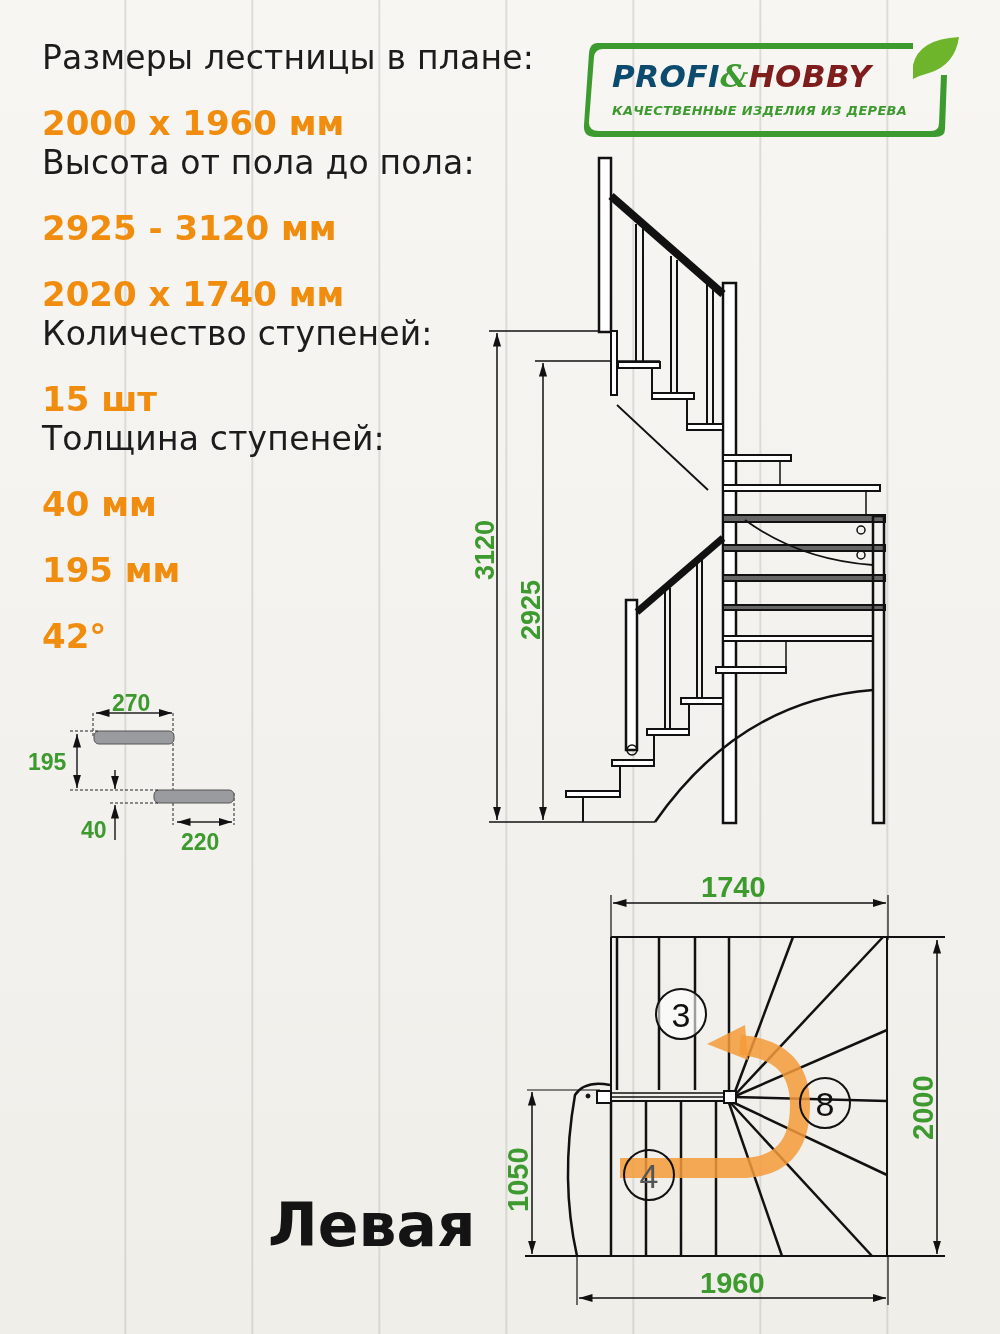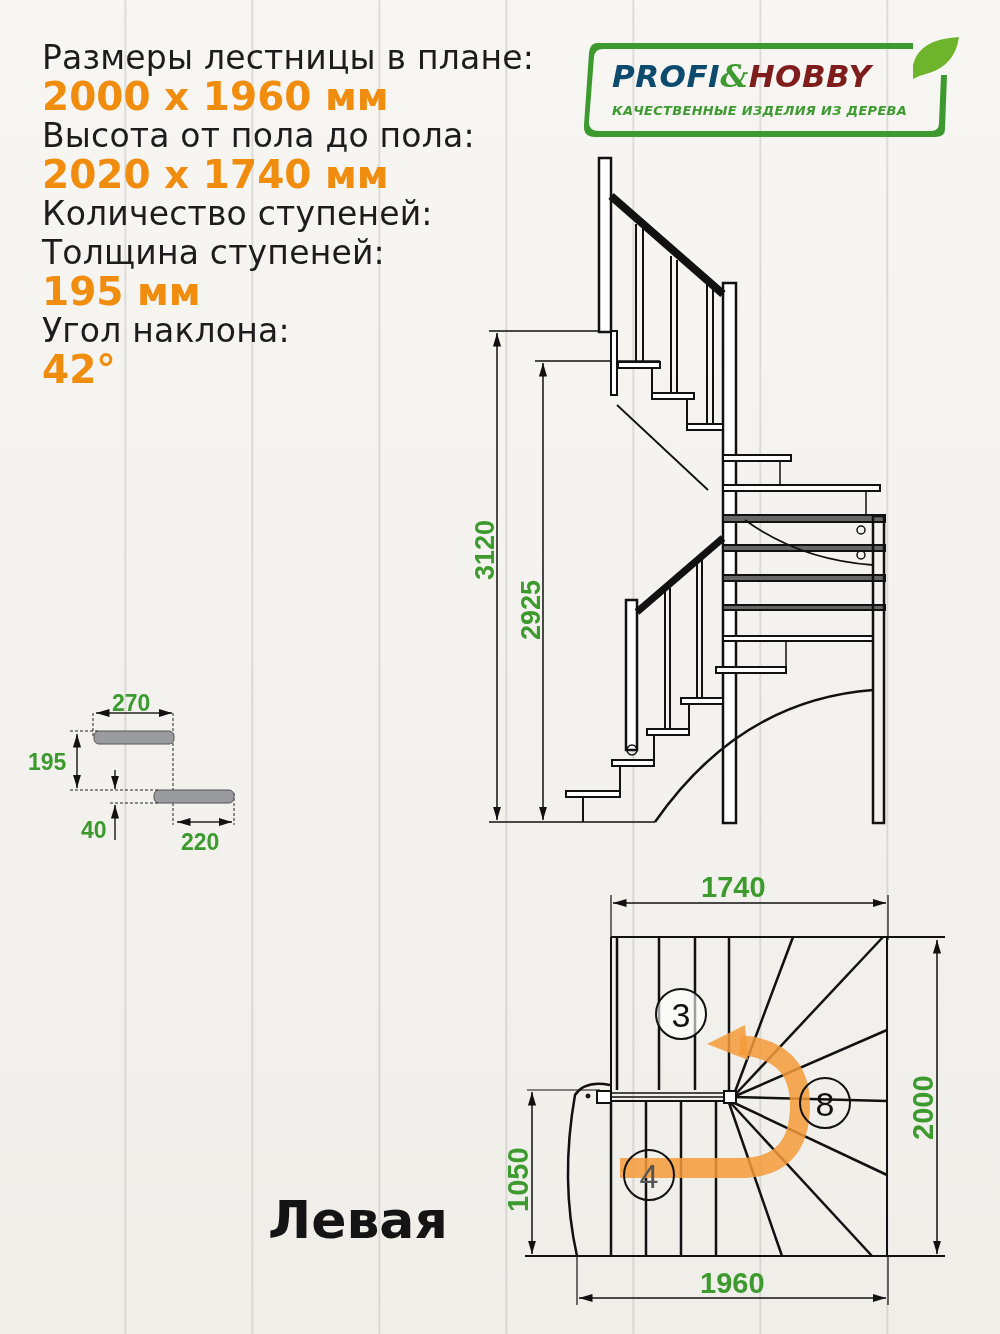--- a/index.html
+++ b/index.html
@@ -4,45 +4,47 @@
 <style>
   html,body{margin:0;padding:0;}
   body{width:1000px;height:1334px;position:relative;overflow:hidden;
     background:#f3f2ef;font-family:"DejaVu Sans","Liberation Sans",sans-serif;}
   .planks{position:absolute;inset:0;
     background:
       repeating-linear-gradient(90deg, rgba(0,0,0,0) 0px, rgba(0,0,0,0) 124px, rgba(170,170,165,0.45) 125px, rgba(0,0,0,0) 127px),
       linear-gradient(180deg,#f7f6f3,#efeee9);}
   .specs{position:absolute;left:42px;top:38px;line-height:39px;}
   .specs .lbl{font-size:33px;color:#1c1c1c;letter-spacing:0.2px;white-space:nowrap;}
-  .specs .val{font-size:39px;color:#f08d0f;font-weight:bold;white-space:nowrap;}
+  .specs .val{font-size:34px;color:#f08d0f;font-weight:bold;white-space:nowrap;margin-top:27px;}
   .logo{position:absolute;left:583px;top:35px;width:380px;height:108px;}
   .logo-text{position:absolute;left:612px;top:58px;font-size:31px;font-weight:bold;font-style:italic;letter-spacing:0.5px;white-space:nowrap;}
   .logo-profi{color:#0c4a6e;}
   .logo-amp{color:#3d9a2e;font-family:"DejaVu Serif",serif;font-style:italic;}
   .logo-hobby{color:#7f1d1d;}
   .logo-sub{position:absolute;left:612px;top:103px;font-size:13px;font-weight:bold;font-style:italic;color:#3d9a2e;white-space:nowrap;letter-spacing:0.3px;}
   svg.draw{position:absolute;left:0;top:0;}
   .dim{fill:#3d9a2e;font-weight:bold;font-family:"Liberation Sans",sans-serif;}
-  .side-title{position:absolute;left:268px;top:1190px;font-size:52px;font-weight:bold;color:#141414;}
+  .side-title{position:absolute;left:268px;top:1190px;font-size:60px;font-weight:bold;color:#141414;}
 </style>
 </head>
 <body>
 
 <div class="planks"></div>
 
 <div class="specs">
   <div class="lbl">Размеры лестницы в плане:</div>
   <div class="val">2000 х 1960 мм</div>
   <div class="lbl">Высота от пола до пола:</div>
+  <div class="val">2925 - 3120 мм</div>
   <div class="val">2020 х 1740 мм</div>
   <div class="lbl">Количество ступеней:</div>
+  <div class="val">15 шт</div>
   <div class="lbl">Толщина ступеней:</div>
+  <div class="val">40 мм</div>
   <div class="val">195 мм</div>
-  <div class="lbl">Угол наклона:</div>
   <div class="val">42°</div>
 </div>
 
 <svg class="logo" viewBox="0 0 380 108" width="380" height="108">
   <path d="M14 8 L330 8 L330 14 L20 14 Q12 14 11 22 L6 86 Q5 96 16 96 L348 96 Q356 96 356 88 L358 40 L364 40 L362 94 Q362 102 352 102 L12 102 Q0 102 1 90 L6 18 Q7 8 14 8 Z" fill="#3d9a2e"></path>
   <path d="M330 30 Q336 4 376 2 Q372 30 346 38 Q338 40 330 44 Z" fill="#6fb52c"></path>
 </svg>
 <div class="logo-text">
   <span class="logo-profi">PROFI</span><span class="logo-amp">&amp;</span><span class="logo-hobby">HOBBY</span>
 </div>

